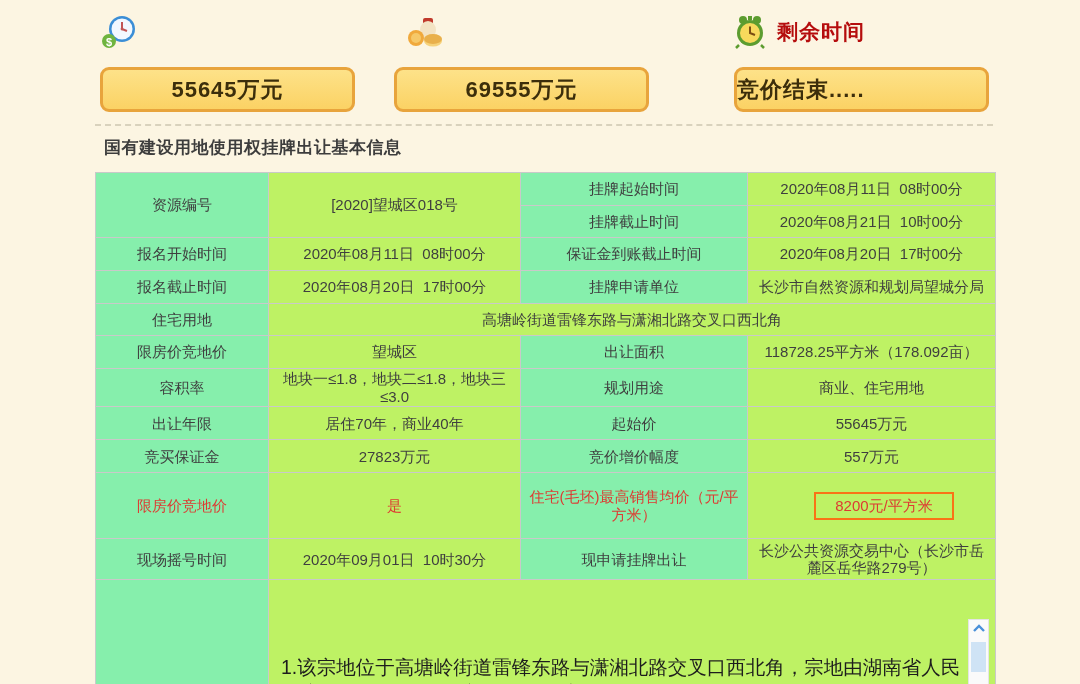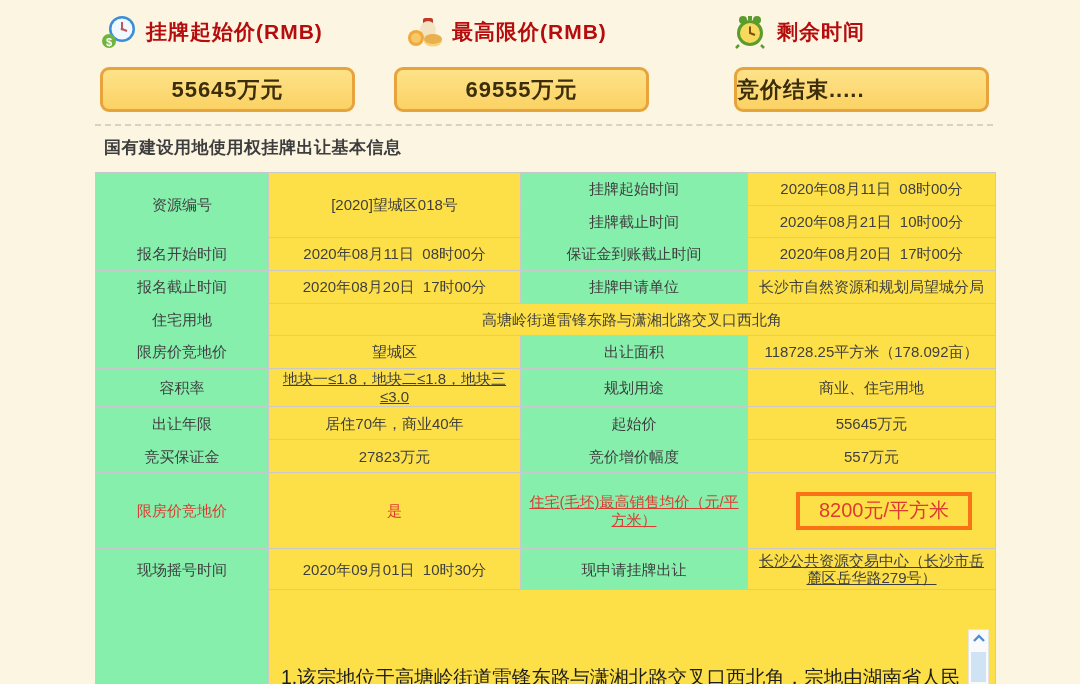--- a/index.html
+++ b/index.html
@@ -34,26 +34,26 @@
     position:absolute;left:95px;top:172px;width:900px;
     border-collapse:collapse;table-layout:fixed;
     background:#fff;
   }
   table.info td{
     border:1px solid #c9c9c9;
     font-size:15px;color:#3f3f3f;text-align:center;vertical-align:middle;
     padding:1px 4px;line-height:1.18;white-space:pre-wrap;overflow:hidden;
   }
   td.lbl{background:#86efac;color:#474747;}
-  td.val{background:#fde047;color:#383838;}
+  td.val{background:#bef264;color:#383838;}
   tr.red-row td{color:#dd3b32;}
-  td.small{font-size:14px;text-decoration:underline;}
+  td.small{font-size:14px;}
   .red-box{
-    display:inline-block;border:4px solid #f97316;color:#dd3b32;
-    padding:3px 19px;font-size:20px;
+    display:inline-block;border:2px solid #f97316;color:#dd3b32;
+    padding:3px 19px;font-size:15px;
   }
   
   td.cond{padding:0;vertical-align:top;}
   .cond-wrap{position:relative;width:100%;height:100%;}
   .cond-text{
     padding:3px 30px 3px 8px;text-align:left;
     font-size:19.5px;line-height:1.33;color:#1d1d1d;white-space:pre-wrap;
     font-family:"Liberation Sans","DejaVu Sans",sans-serif;
   }
   .vscroll{
@@ -73,35 +73,33 @@
   <span class="icon">
     <svg viewBox="0 0 38 36" width="38" height="36">
       <circle cx="22" cy="15" r="13" fill="#3b8ed6"></circle>
       <circle cx="22" cy="15" r="10.5" fill="#f2f8ff"></circle>
       <path d="M22 8 L22 15 L27 17" stroke="#c25555" stroke-width="2" fill="none"></path>
       <circle cx="22" cy="15" r="1.4" fill="#c25555"></circle>
       <circle cx="9" cy="27" r="7" fill="#6fb43f"></circle>
       <text x="9" y="31.5" text-anchor="middle" font-size="11" font-weight="bold" fill="#ffffff">$</text>
     </svg>
   </span>
-  <span class="hdr-label">挂牌起始价(RMB)</span>
 </div>
 
 <div class="hdr-item" style="left:406px;">
   <span class="icon">
     <svg viewBox="0 0 38 36" width="38" height="36">
       <rect x="17" y="4" width="10" height="6" rx="2" fill="#c0392b"></rect>
       <ellipse cx="22" cy="16" rx="8" ry="9" fill="#f3e3c3"></ellipse>
       <circle cx="10" cy="24" r="8" fill="#f0a93c"></circle>
       <circle cx="10" cy="24" r="5" fill="#f6c868"></circle>
       <ellipse cx="27" cy="27" rx="9" ry="5.5" fill="#f6d27a"></ellipse>
       <ellipse cx="27" cy="25" rx="9" ry="5" fill="#e9b04b"></ellipse>
     </svg>
   </span>
-  <span class="hdr-label">最高限价(RMB)</span>
 </div>
 
 <div class="hdr-item" style="left:731px;">
   <span class="icon">
     <svg viewBox="0 0 38 36" width="38" height="36">
       <circle cx="12" cy="6" r="4" fill="#5c9c2f"></circle>
       <circle cx="26" cy="6" r="4" fill="#5c9c2f"></circle>
       <rect x="17" y="2" width="4" height="4" fill="#5c9c2f"></rect>
       <circle cx="19" cy="19" r="13" fill="#5c9c2f"></circle>
       <circle cx="19" cy="19" r="10" fill="#f7d95c"></circle>

